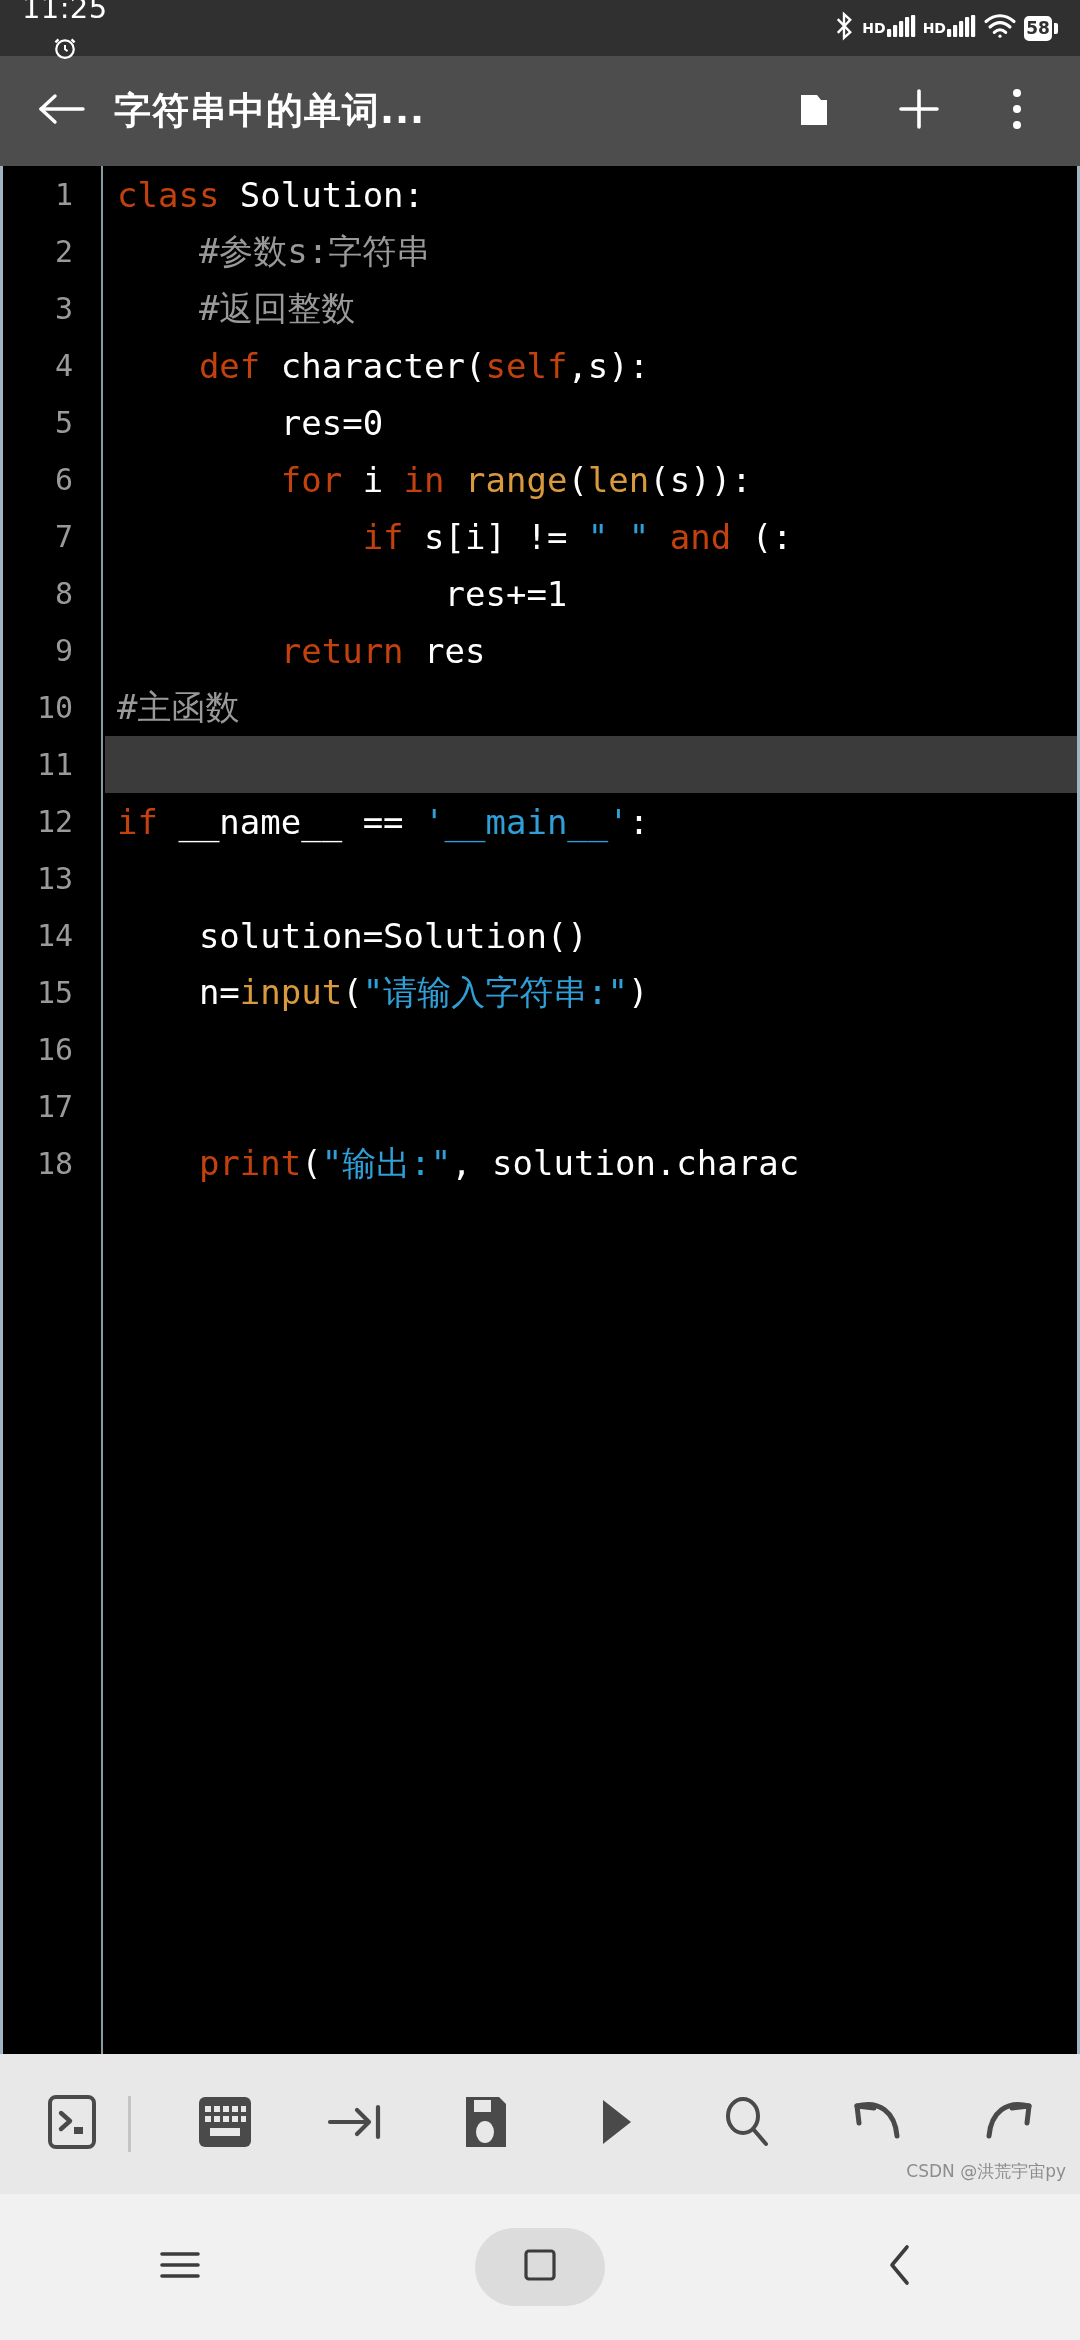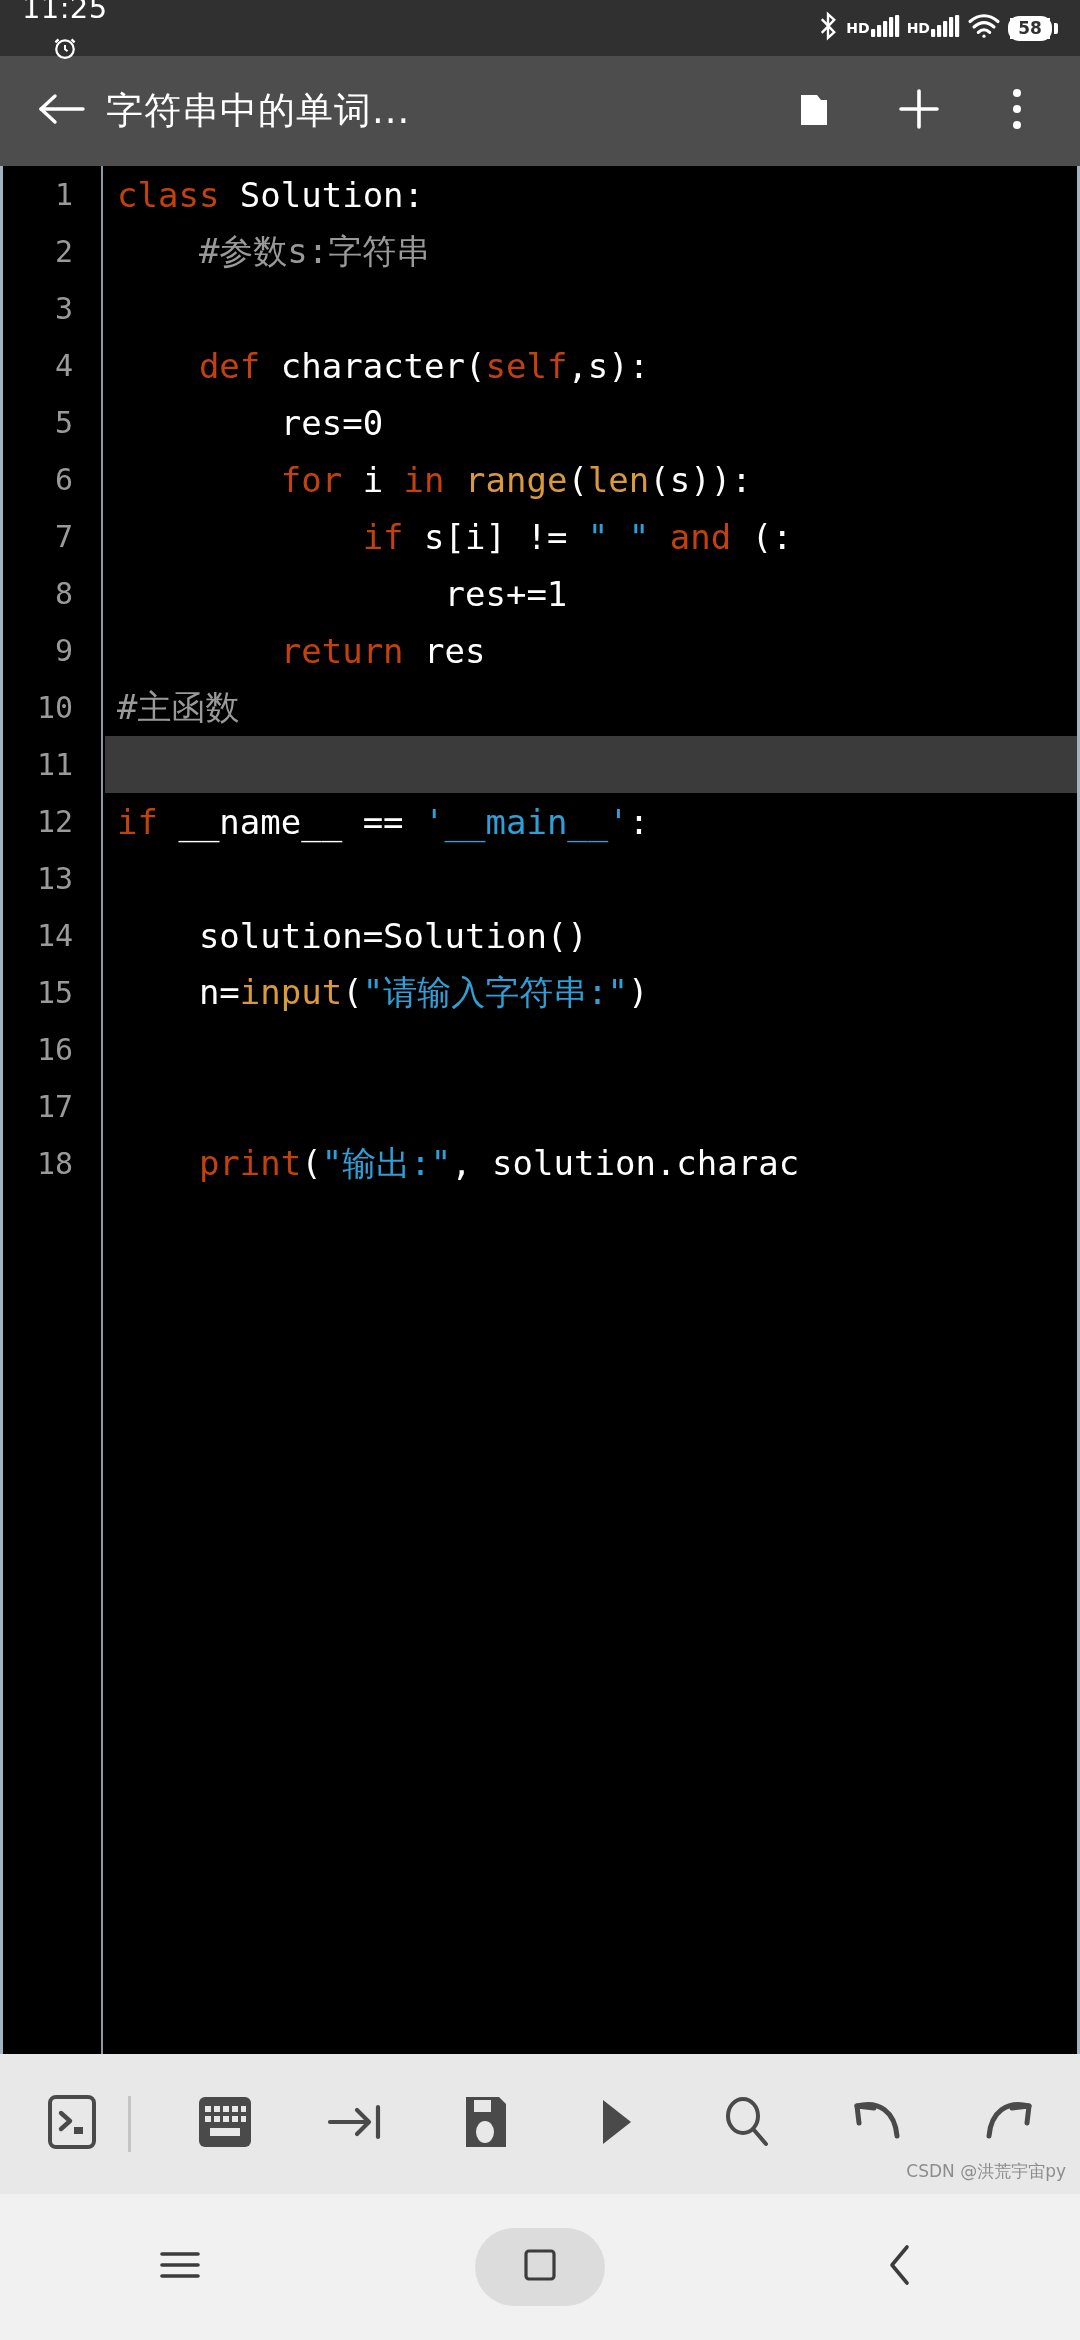--- a/index.html
+++ b/index.html
@@ -20,38 +20,39 @@
   .status-left { display:flex; align-items:center; gap:9px;flex-direction:column; }
   .status-time { font-size:29px; font-family:"DejaVu Sans", sans-serif; letter-spacing:0.4px; }
   .status-right { margin-left:auto; display:flex; align-items:center; gap:7px; }
   .sicon { display:block; }
   .hd-grp { display:flex; flex-direction:row; align-items:center; justify-content:flex-end; }
   .hd-lbl { font-size:14px; line-height:13px; font-weight:bold; }
   .batt {
     display:flex; align-items:center;
   }
   .batt-body {
-    width:44px; height:25px; border:2.5px solid #fff; border-radius:11px;
+    width:28px; height:25px; border:2.5px solid #fff; border-radius:5px;
     display:flex; align-items:center; justify-content:center;
   }
   .batt-num { font-size:17px; color:#303030; background:#fff; width:100%; height:100%;
               display:flex; align-items:center; justify-content:center; font-weight:600;}
   .batt-tip { width:4px; height:11px; background:#fff; border-radius:0 2px 2px 0; margin-left:2px; }
 
   
   .appbar {
     height:110px; background:#4d4d4d;
     display:flex; align-items:center; padding:0 28px;
     color:#fff;
   }
   .ab-back { width:66px; height:66px; display:flex; align-items:center; justify-content:center; }
   .ab-title {
-    font-size:37px; margin-left:12px; white-space:nowrap;
+    font-size:37px; margin-left:20px; white-space:nowrap;
     overflow:hidden; letter-spacing:1px;
     font-family:"DejaVu Sans", sans-serif;
+    font-weight:bold;
   }
   .ab-actions { margin-left:auto; display:flex; align-items:center; gap:28px; }
   .ab-btn { width:70px; height:70px; display:flex; align-items:center; justify-content:center; }
 
   
   .editor {
     position:absolute; top:166px; left:0;
     width:1080px; height:1888px;
     background:#000;
     border:3px solid #9fb3c0;
@@ -217,21 +218,21 @@
         </span>
       </div>
     </div>
   </div>
 
   <div class="editor">
     <div class="gutter-line"></div>
     <div class="code-area" id="code-area">
         <div class="row"><div class="lnum">1</div><div class="ltext"><span class="kw">class</span><span class="pl"> Solution:</span></div></div>
         <div class="row"><div class="lnum">2</div><div class="ltext"><span class="cmt">    #参数s:字符串</span></div></div>
-        <div class="row"><div class="lnum">3</div></div>
+        <div class="row"><div class="lnum">3</div><div class="ltext"><span class="cmt">    #返回整数</span></div></div>
         <div class="row"><div class="lnum">4</div><div class="ltext"><span class="pl">    </span><span class="kw">def</span><span class="pl"> character(</span><span class="kw">self</span><span class="pl">,s):</span></div></div>
         <div class="row"><div class="lnum">5</div><div class="ltext"><span class="pl">        res=0</span></div></div>
         <div class="row"><div class="lnum">6</div><div class="ltext"><span class="pl">        </span><span class="kw">for</span><span class="pl"> i </span><span class="kw">in</span><span class="pl"> </span><span class="bi">range</span><span class="pl">(</span><span class="bi">len</span><span class="pl">(s)):</span></div></div>
         <div class="row"><div class="lnum">7</div><div class="ltext"><span class="pl">            </span><span class="kw">if</span><span class="pl"> s[i] != </span><span class="str">" "</span><span class="pl"> </span><span class="kw">and</span><span class="pl"> (:</span></div></div>
         <div class="row"><div class="lnum">8</div><div class="ltext"><span class="pl">                res+=1</span></div></div>
         <div class="row"><div class="lnum">9</div><div class="ltext"><span class="pl">        </span><span class="kw">return</span><span class="pl"> res</span></div></div>
         <div class="row"><div class="lnum">10</div><div class="ltext"><span class="cmt">#主函数</span></div></div>
         <div class="row hl"><div class="rowbg"></div><div class="lnum">11</div><div class="ltext"><span class="pl"></span></div></div>
         <div class="row"><div class="lnum">12</div><div class="ltext"><span class="kw">if</span><span class="pl"> __name__ == </span><span class="str">'__main__'</span><span class="pl">:</span></div></div>
         <div class="row"><div class="lnum">13</div><div class="ltext"><span class="pl"></span></div></div>

